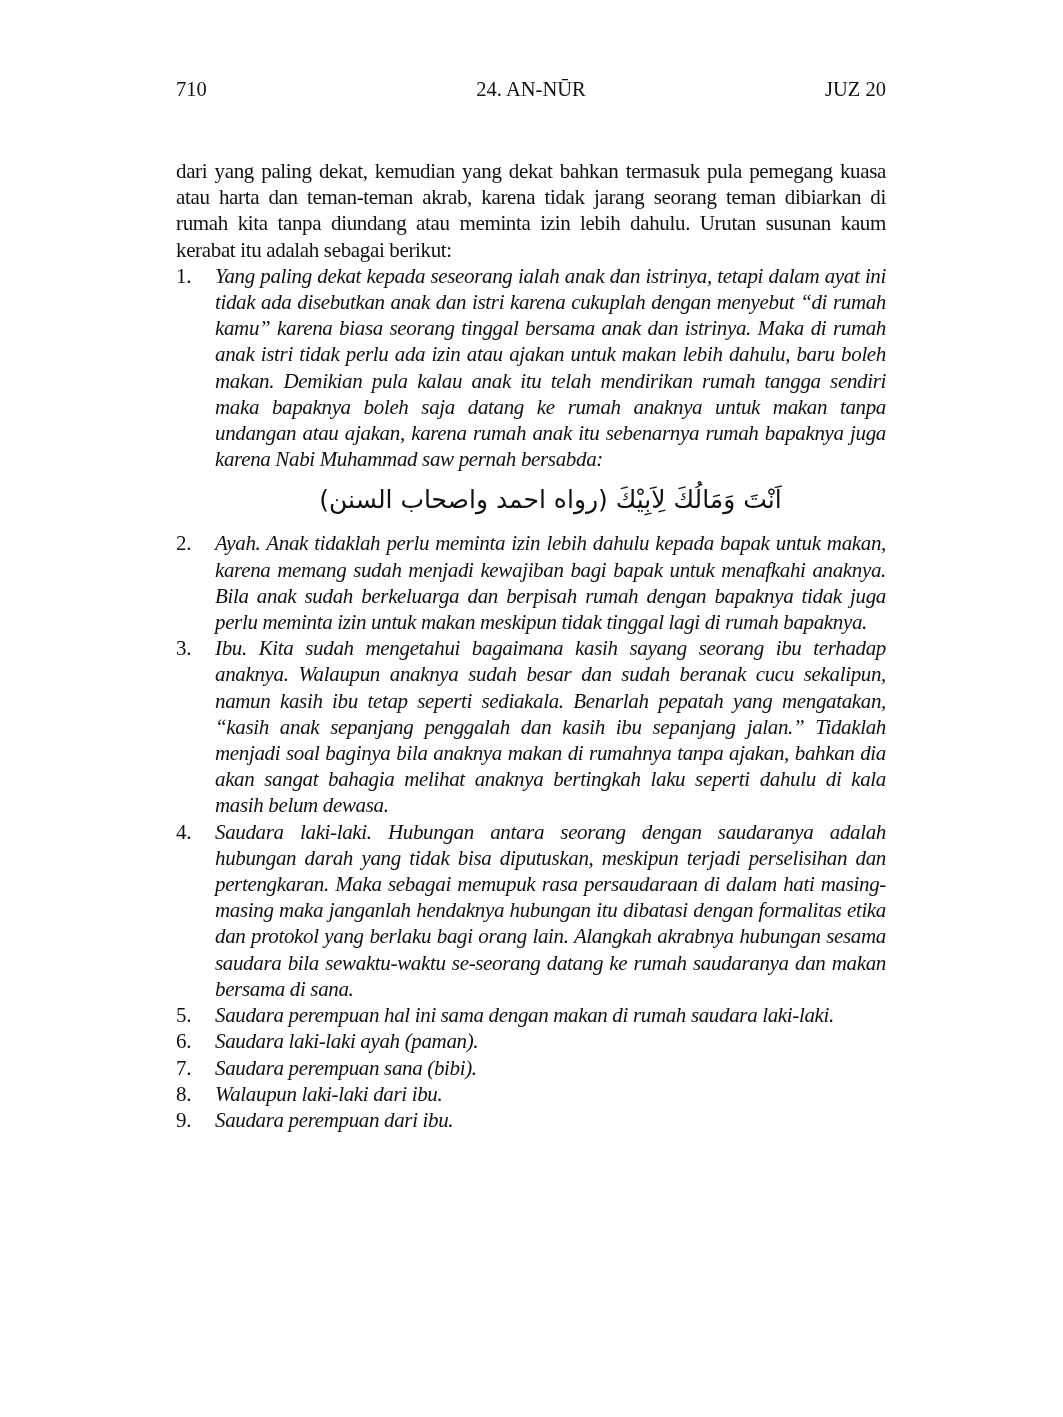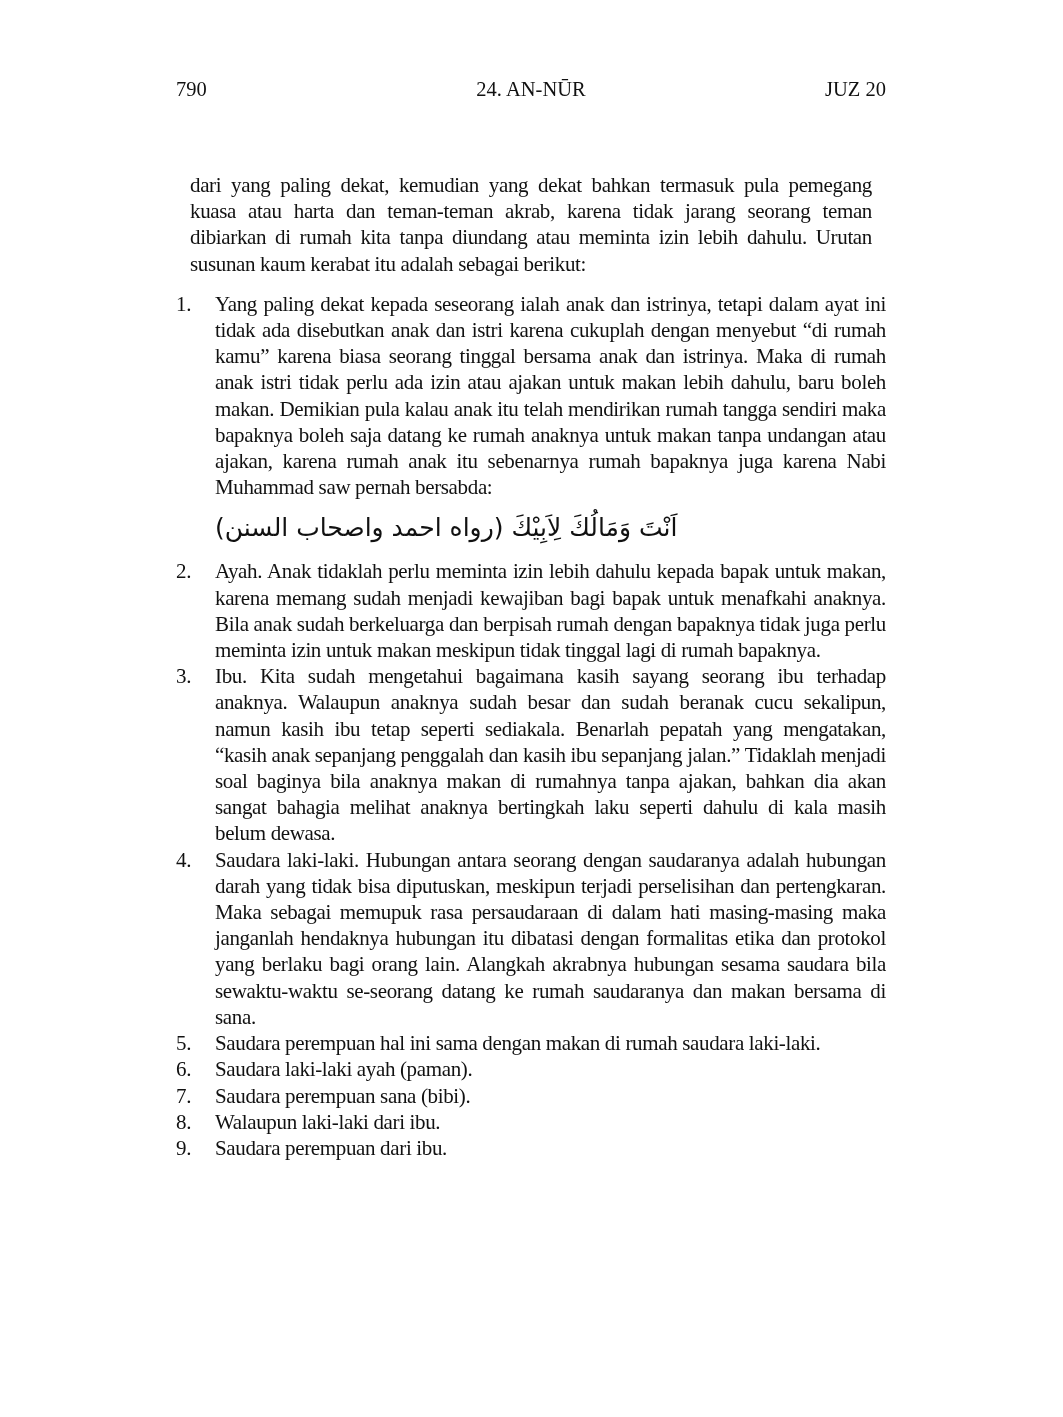--- a/index.html
+++ b/index.html
@@ -37,45 +37,46 @@
   .body {
     position: absolute;
     top: 158px;
     left: 0;
     width: 710px;
     font-size: 21px;
     line-height: 26.2px;
     letter-spacing: -0.35px;
   }
   .para {
-    margin: 14px;
+    margin: 0;
     text-align: justify;
   }
   .list {
     margin: 0;
     padding: 0;
     list-style: none;
   }
   .list-item {
     position: relative;
     padding-left: 39px;
     text-align: justify;
   }
   .list-item .num {
     position: absolute;
     left: 0;
     top: 0;
   }
   .list-item .text {
     display: block;
     text-align: justify;
+    font-style: italic;
   }
   .arabic {
     direction: rtl;
-    text-align: left;
+    text-align: center;
     font-family: "DejaVu Sans", sans-serif;
     font-size: 25px;
     line-height: 44px;
     margin-top: 6px;
     margin-bottom: 8px;
     letter-spacing: 0;
   }
   .translation {
     font-style: italic;
     text-align: justify;
@@ -85,21 +86,21 @@
   .source {
     padding-left: 8px;
   }
 </style>
 </head>
 <body>
 
 <div class="page">
 
   <div class="header">
-    <span class="left">790</span>
+    <span class="left">710</span>
     <span class="center">24. AN-NŪR</span>
     <span class="right">JUZ 20</span>
   </div>
 
   <div class="body">
     <p class="para">dari yang paling dekat, kemudian yang dekat bahkan termasuk pula pemegang kuasa atau harta dan teman-teman akrab, karena tidak jarang seorang teman dibiarkan di rumah kita tanpa diundang atau meminta izin lebih dahulu. Urutan susunan kaum kerabat itu adalah sebagai berikut:</p>
 
     <ol class="list">
       <li class="list-item">
         <span class="num">1.</span>

